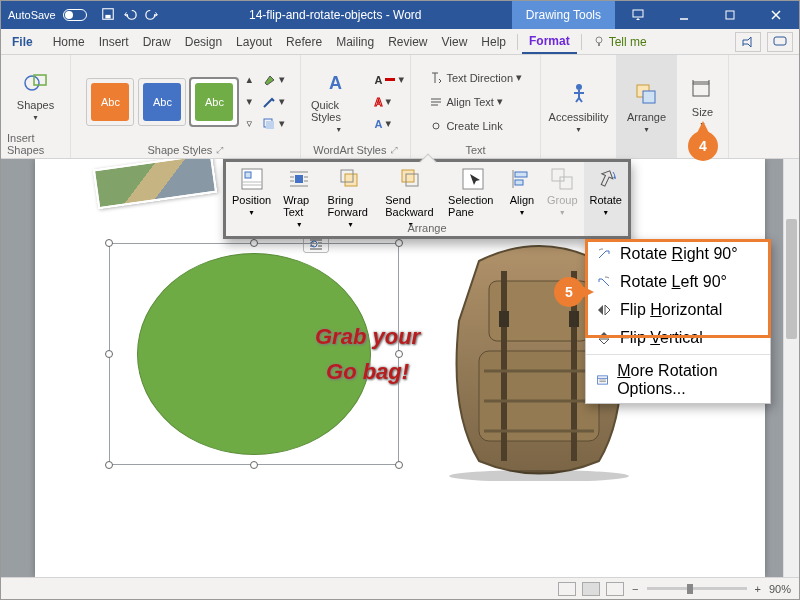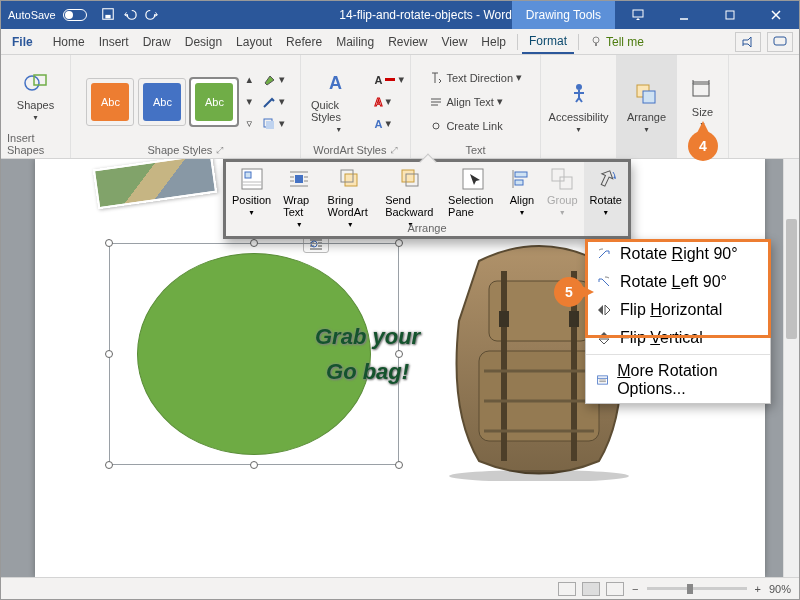--- a/index.html
+++ b/index.html
@@ -6,31 +6,31 @@
   body { width: 800px; height: 600px; background: #fff; overflow: hidden; position: relative; border: 1px solid #999; }
 
   
   .titlebar { height: 28px; background: #2b579a; color: #fff; display: flex; align-items: center; font-size: 12px; }
   .titlebar .left { display: flex; align-items: center; gap: 4px; padding-left: 7px; }
   .titlebar .autosave { font-size: 11px; }
   .titlebar .toggle { width: 24px; height: 12px; border: 1px solid #fff; border-radius: 6px; display: inline-block; position: relative; margin-left: 3px; }
   .titlebar .toggle::after { content: ""; position: absolute; left: 1px; top: 1px; width: 8px; height: 8px; background: #fff; border-radius: 50%; }
   .titlebar .qat { display: flex; gap: 8px; margin-left: 10px; }
   .titlebar .qat svg { width: 14px; height: 14px; }
-  .titlebar .doctitle { flex: 1; text-align: right; }
+  .titlebar .doctitle { flex: 1; text-align: center; }
   .titlebar .tools { background: #5c90d8; height: 100%; display: flex; align-items: center; padding: 0 14px; font-size: 12px; }
   .titlebar .win { display: flex; height: 100%; }
   .titlebar .win div { width: 46px; display: flex; align-items: center; justify-content: center; }
   .titlebar .win svg { width: 12px; height: 12px; }
 
   
   .tabs { height: 26px; background: #f3f2f1; display: flex; align-items: center; border-bottom: 1px solid #d4d4d4; font-size: 12px; color: #444; }
   .tabs .tab { padding: 0 7px; height: 100%; display: flex; align-items: center; cursor: pointer; }
   .tabs .tab.file { color: #2b579a; font-weight: bold; margin-left: 4px; margin-right: 6px; }
-  .tabs .tab.active { color: #0c4a6e; border-bottom: 2px solid #2b579a; font-weight: 400; }
+  .tabs .tab.active { color: #6d28d9; border-bottom: 2px solid #2b579a; font-weight: 700; }
   .tabs .sep { width: 1px; height: 16px; background: #ccc; margin: 0 4px; }
   .tabs .tellme { display: flex; align-items: center; gap: 4px; color: #4d7c0f; }
   .tabs .right { margin-left: auto; display: flex; gap: 6px; padding-right: 6px; }
   .tabs .right .btn { width: 26px; height: 20px; border: 1px solid #ccc; display: flex; align-items: center; justify-content: center; }
 
   
   .ribbon { height: 104px; background: #f3f2f1; border-bottom: 1px solid #d4d4d4; display: flex; font-size: 11px; color: #444; }
   .group { display: flex; flex-direction: column; align-items: center; padding: 4px 6px 2px; border-right: 1px solid #e1e1e1; height: 100%; }
   .group .body { flex: 1; display: flex; align-items: center; gap: 4px; }
   .group .label { font-size: 11px; color: #666; display: flex; align-items: center; gap: 4px; }
@@ -80,21 +80,21 @@
 
   
   .photo { position: absolute; top: 2px; left: 60px; width: 120px; height: 40px; background: linear-gradient(135deg,#81a36a 40%,#c6b583 40%,#c6b583 60%,#8898a5 60%); border: 2px solid #fff; box-shadow: 1px 1px 4px rgba(0,0,0,0.3); transform: rotate(-8deg); overflow: hidden; }
   .smalltext { position: absolute; top: 4px; left: 206px; font-size: 12px; color: #454545; }
   .oval-sel { position: absolute; top: 84px; left: 74px; width: 290px; height: 222px; }
   .oval-sel .frame { position: absolute; inset: 0; border: 1px solid #9aa0a6; }
   .oval-sel .oval { position: absolute; top: 10px; left: 28px; width: 234px; height: 202px; background: #6eab44; border-radius: 50%; border: 1px solid #5a8d38; }
   .handle { position: absolute; width: 8px; height: 8px; background: #fff; border: 1px solid #666; border-radius: 50%; }
   .rot-handle { position: absolute; top: -24px; left: 50%; transform: translateX(-50%); width: 14px; height: 14px; }
   .rot-handle svg { width: 14px; height: 14px; }
-  .grabtext { position: absolute; top: 160px; left: 280px; font-family: Georgia, serif; font-style: italic; font-weight: bold; font-size: 22px; color: #14532d; text-shadow: 0 0 3px #888,1px 1px 2px #777; text-align: center; line-height: 1.6; }
+  .grabtext { position: absolute; top: 160px; left: 280px; font-family: Georgia, serif; font-style: italic; font-weight: bold; font-size: 22px; color: #b91c1c; text-shadow: 0 0 3px #888,1px 1px 2px #777; text-align: center; line-height: 1.6; }
   .backpack { position: absolute; top: 72px; left: 384px; width: 240px; height: 250px; }
   .option-bubble { position: absolute; top: 76px; left: 268px; width: 26px; height: 18px; background: #fff; border: 1px solid #bcbcbc; border-radius: 3px; display: flex; align-items: center; justify-content: center; }
 
   
   .status { position: absolute; bottom: 0; left: 0; right: 0; height: 22px; background: #f3f2f1; border-top: 1px solid #d4d4d4; display: flex; align-items: center; font-size: 11px; color: #555; padding: 0 8px; }
   .status .right { margin-left: auto; display: flex; align-items: center; gap: 8px; }
   .status .views { display: flex; gap: 6px; }
   .status .views div { width: 18px; height: 14px; border: 1px solid #aaa; }
   .status .slider { width: 100px; height: 3px; background: #ccc; position: relative; }
   .status .slider .t { position: absolute; top: -3px; left: 40px; width: 6px; height: 10px; background: #888; }
@@ -393,21 +393,21 @@
         <path d="M4 11h4M18 11h4M4 15h4M18 15h4" stroke="#888"></path>
       </svg>
       <span>Wrap Text</span>
       <span style="font-size:8px">▾</span>
     </div>
   <div class="item">
       <svg viewBox="0 0 26 26">
         <rect x="8" y="8" width="12" height="12" fill="#fbe5b6" stroke="#c89b3c"></rect>
         <rect x="4" y="4" width="12" height="12" fill="none" stroke="#888"></rect>
       </svg>
-      <span>Bring WordArt</span>
+      <span>Bring Forward</span>
       <span style="font-size:8px">▾</span>
     </div>
   <div class="item">
       <svg viewBox="0 0 26 26">
         <rect x="4" y="4" width="12" height="12" fill="#fbe5b6" stroke="#c89b3c"></rect>
         <rect x="8" y="8" width="12" height="12" fill="none" stroke="#888"></rect>
       </svg>
       <span>Send Backward</span>
       <span style="font-size:8px">▾</span>
     </div>

